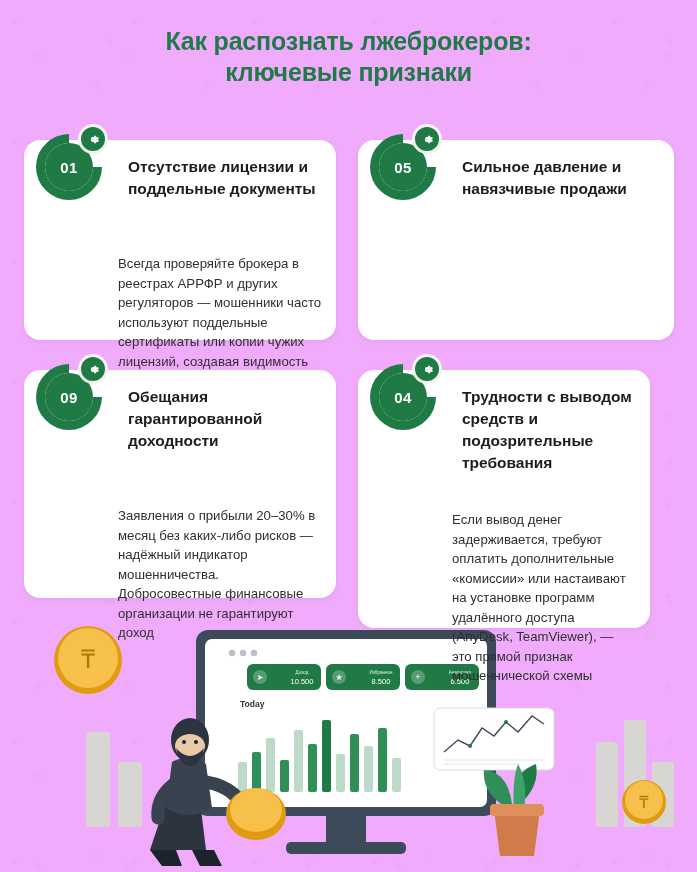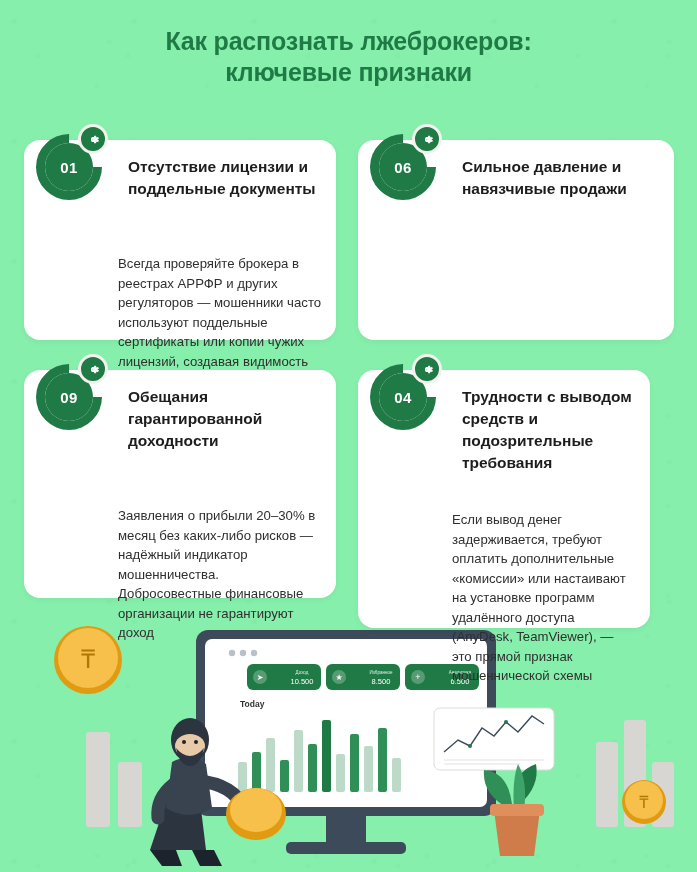--- a/index.html
+++ b/index.html
@@ -5,21 +5,21 @@
   * { box-sizing: border-box; margin: 0; padding: 0; }
   html, body {
     width: 697px; height: 872px;
     background: #f1f0ed;
     font-family: "Liberation Sans", sans-serif;
     overflow: hidden;
   }
   #page {
     position: relative;
     width: 697px; height: 872px;
-    background: #86efac;
+    background: #f0abfc;
     overflow: hidden;
   }
   
   #page::before {
     content: "";
     position: absolute; inset: 0;
     background:
       radial-gradient(circle at 12% 18%, rgba(0,0,0,0.018) 0 2px, transparent 3px),
       radial-gradient(circle at 42% 62%, rgba(0,0,0,0.015) 0 2px, transparent 3px),
       radial-gradient(circle at 78% 30%, rgba(0,0,0,0.015) 0 2px, transparent 3px),
@@ -138,21 +138,21 @@
       </div>
     </div>
     <div class="card-head">Отсутствие лицензии и поддельные документы</div>
     <div class="card-body" style="top:66px;">Всегда проверяйте брокера в реестрах АРРФР и других регуляторов — мошенники часто используют поддельные сертификаты или копии чужих лицензий, создавая видимость легальности</div>
   </div>
 
   <div class="card" style="left:358px; top:140px; width:316px; height:200px;">
     <div class="badge">
       <div class="ring"></div>
       <div class="ring-inner">
-        <span class="ring-num">06</span>
+        <span class="ring-num">05</span>
       </div>
       <div class="gear-bubble">
         <svg width="15" height="15" viewBox="0 0 24 24" fill="#ffffff">
           <path d="M12 8a4 4 0 104 4 4 4 0 00-4-4zm0 6.2A2.2 2.2 0 1114.2 12 2.2 2.2 0 0112 14.2z"></path>
           <path d="M20.3 13.1l-1.5-.6a6.9 6.9 0 000-1l1.5-.6a.6.6 0 00.3-.8l-1-1.8a.6.6 0 00-.8-.3l-1.5.6a7 7 0 00-.9-.5l-.2-1.6a.6.6 0 00-.6-.5h-2.1a.6.6 0 00-.6.5l-.2 1.6a7 7 0 00-.9.5l-1.5-.6a.6.6 0 00-.8.3l-1 1.8a.6.6 0 00.3.8l1.5.6a6.9 6.9 0 000 1l-1.5.6a.6.6 0 00-.3.8l1 1.8a.6.6 0 00.8.3l1.5-.6a7 7 0 00.9.5l.2 1.6a.6.6 0 00.6.5h2.1a.6.6 0 00.6-.5l.2-1.6a7 7 0 00.9-.5l1.5.6a.6.6 0 00.8-.3l1-1.8a.6.6 0 00-.3-.8z" opacity="0.95"></path>
         </svg>
       </div>
     </div>
     <div class="card-head">Сильное давление и навязчивые продажи</div>
   </div>

